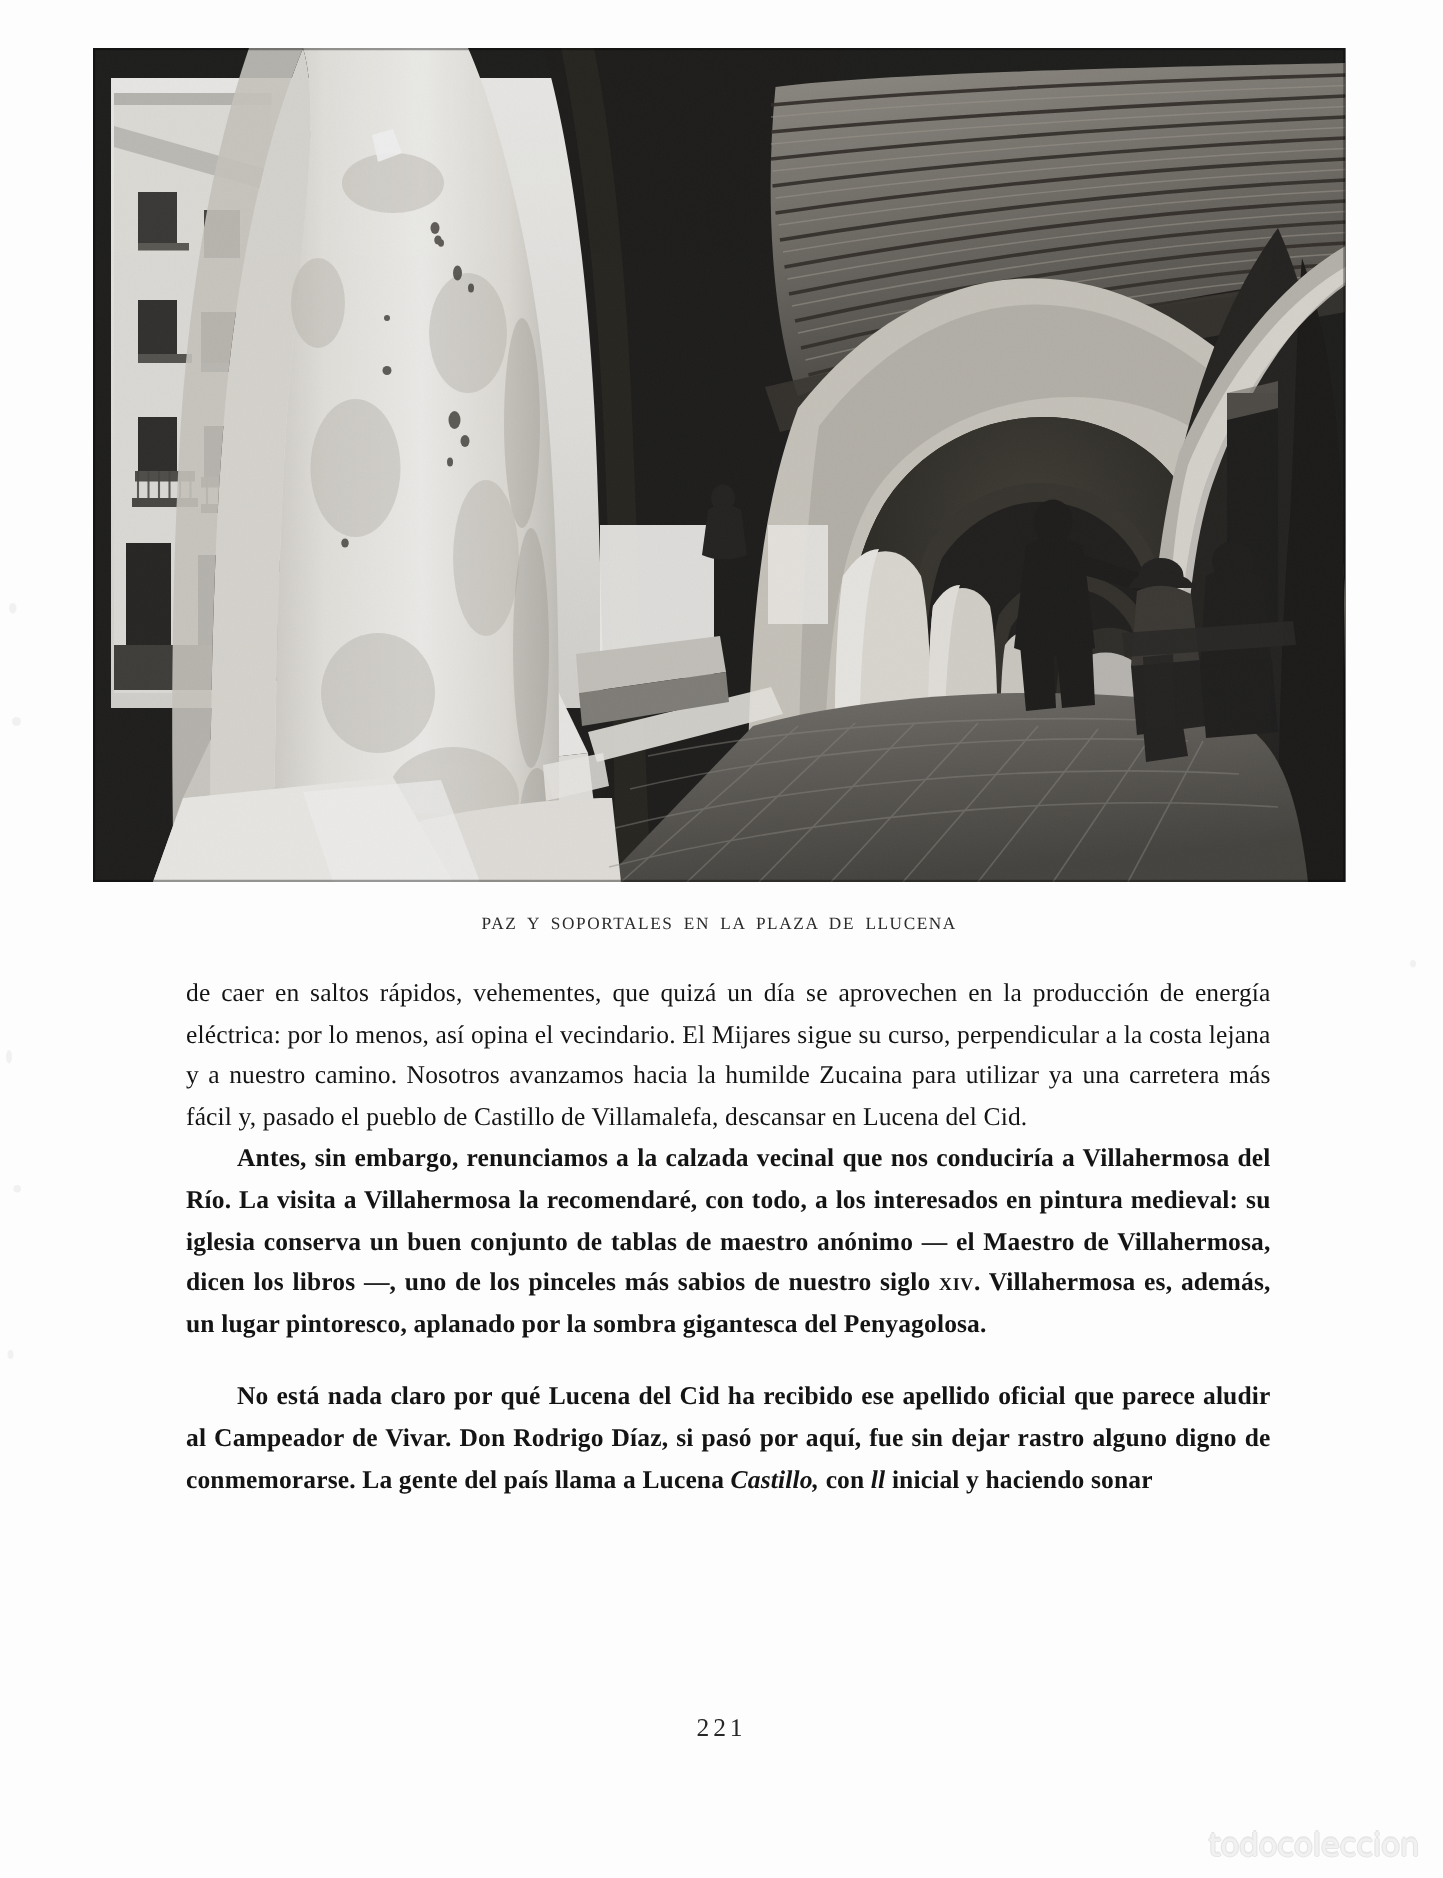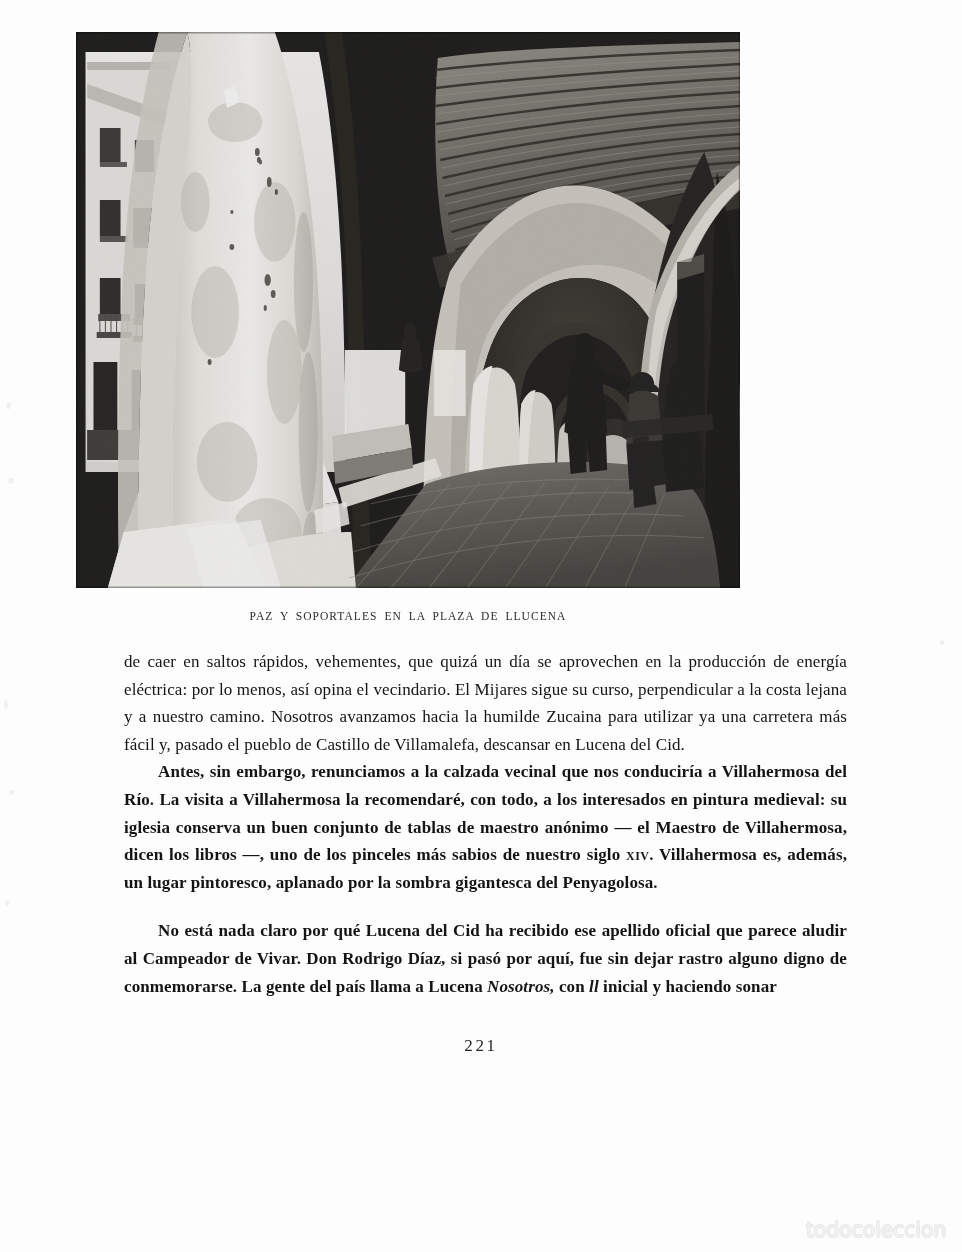--- a/index.html
+++ b/index.html
@@ -25,23 +25,23 @@
   .scan-speck {
     position: absolute;
     background: #e8e8e8;
     border-radius: 50%;
     opacity: .55;
   }
 
   
   .photo-figure {
     position: absolute;
-    left: 76px;
+    left: 62px;
     top: 32px;
-    width: 664px;
+    width: 835px;
     height: 556px;
   }
   .photo-frame {
     position: absolute;
     inset: 0;
     overflow: hidden;
     background: #0b0b0b;
   }
   .photo-svg { display: block; width: 100%; height: 100%; }
 
@@ -85,21 +85,21 @@
     text-transform: lowercase;
     letter-spacing: .4px;
   }
   .ital { font-style: italic; }
 
   
   .folio {
     position: absolute;
     left: 0;
     right: 0;
-    top: 1036px;
+    top: 1142px;
     text-align: center;
     font-size: 17px;
     letter-spacing: 2.6px;
     color: #262626;
   }
 
   
   .watermark {
     position: absolute;
     right: 16px;
@@ -456,21 +456,21 @@
 
     <figcaption class="photo-caption">PAZ Y SOPORTALES EN LA PLAZA DE LLUCENA</figcaption>
   </figure>
 
   <div class="text-column">
 
     <p class="body-par" id="par-1">de caer en saltos rápidos, vehementes, que quizá un día se aprovechen en la producción de energía eléctrica: por lo menos, así opina el vecindario. El Mijares sigue su curso, perpendicular a la costa lejana y a nuestro camino. Nosotros avanzamos hacia la humilde Zucaina para utilizar ya una carretera más fácil y, pasado el pueblo de Castillo de Villamalefa, descansar en Lucena del Cid.</p>
     <div class="par-gap-small"></div>
     <p class="body-par indent" id="par-2">Antes, sin embargo, renunciamos a la calzada vecinal que nos conduciría a Villahermosa del Río. La visita a Villahermosa la recomendaré, con todo, a los interesados en pintura medieval: su iglesia conserva un buen conjunto de tablas de maestro anónimo — el Maestro de Villahermosa, dicen los libros —, uno de los pinceles más sabios de nuestro siglo <span class="smallcaps">xiv</span>. Villahermosa es, además, un lugar pintoresco, aplanado por la sombra gigantesca del Penyagolosa.</p>
     <div class="par-gap-large"></div>
-    <p class="body-par indent" id="par-3">No está nada claro por qué Lucena del Cid ha recibido ese apellido oficial que parece aludir al Campeador de Vivar. Don Rodrigo Díaz, si pasó por aquí, fue sin dejar rastro alguno digno de conmemorarse. La gente del país llama a Lucena <i class="ital">Nosotros,</i> con <i class="ital">ll</i> inicial y haciendo sonar</p>
+    <p class="body-par indent" id="par-3">No está nada claro por qué Lucena del Cid ha recibido ese apellido oficial que parece aludir al Campeador de Vivar. Don Rodrigo Díaz, si pasó por aquí, fue sin dejar rastro alguno digno de conmemorarse. La gente del país llama a Lucena <i class="ital">Castillo,</i> con <i class="ital">ll</i> inicial y haciendo sonar</p>
 
   </div>
 
   <div class="folio">221</div>
 
   <div class="watermark">todocoleccion</div>
 
 </div>
 
 </body></html>

